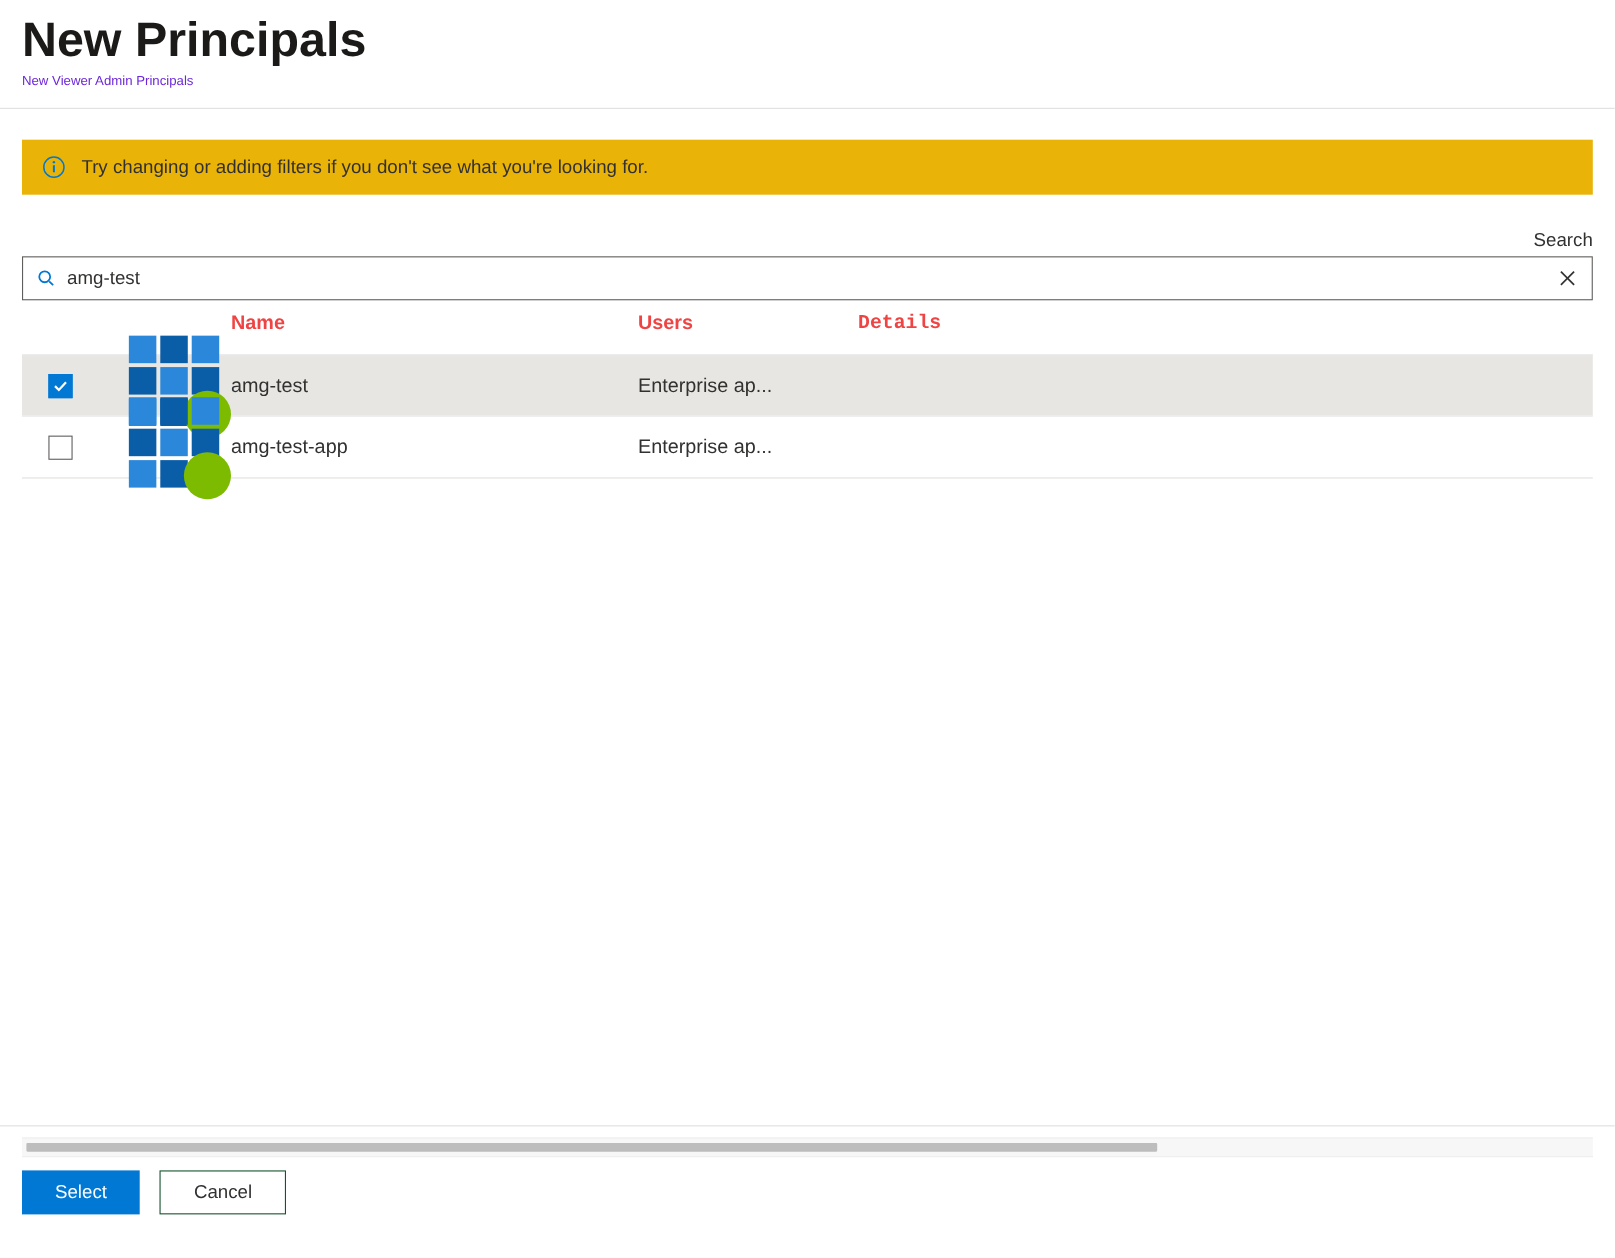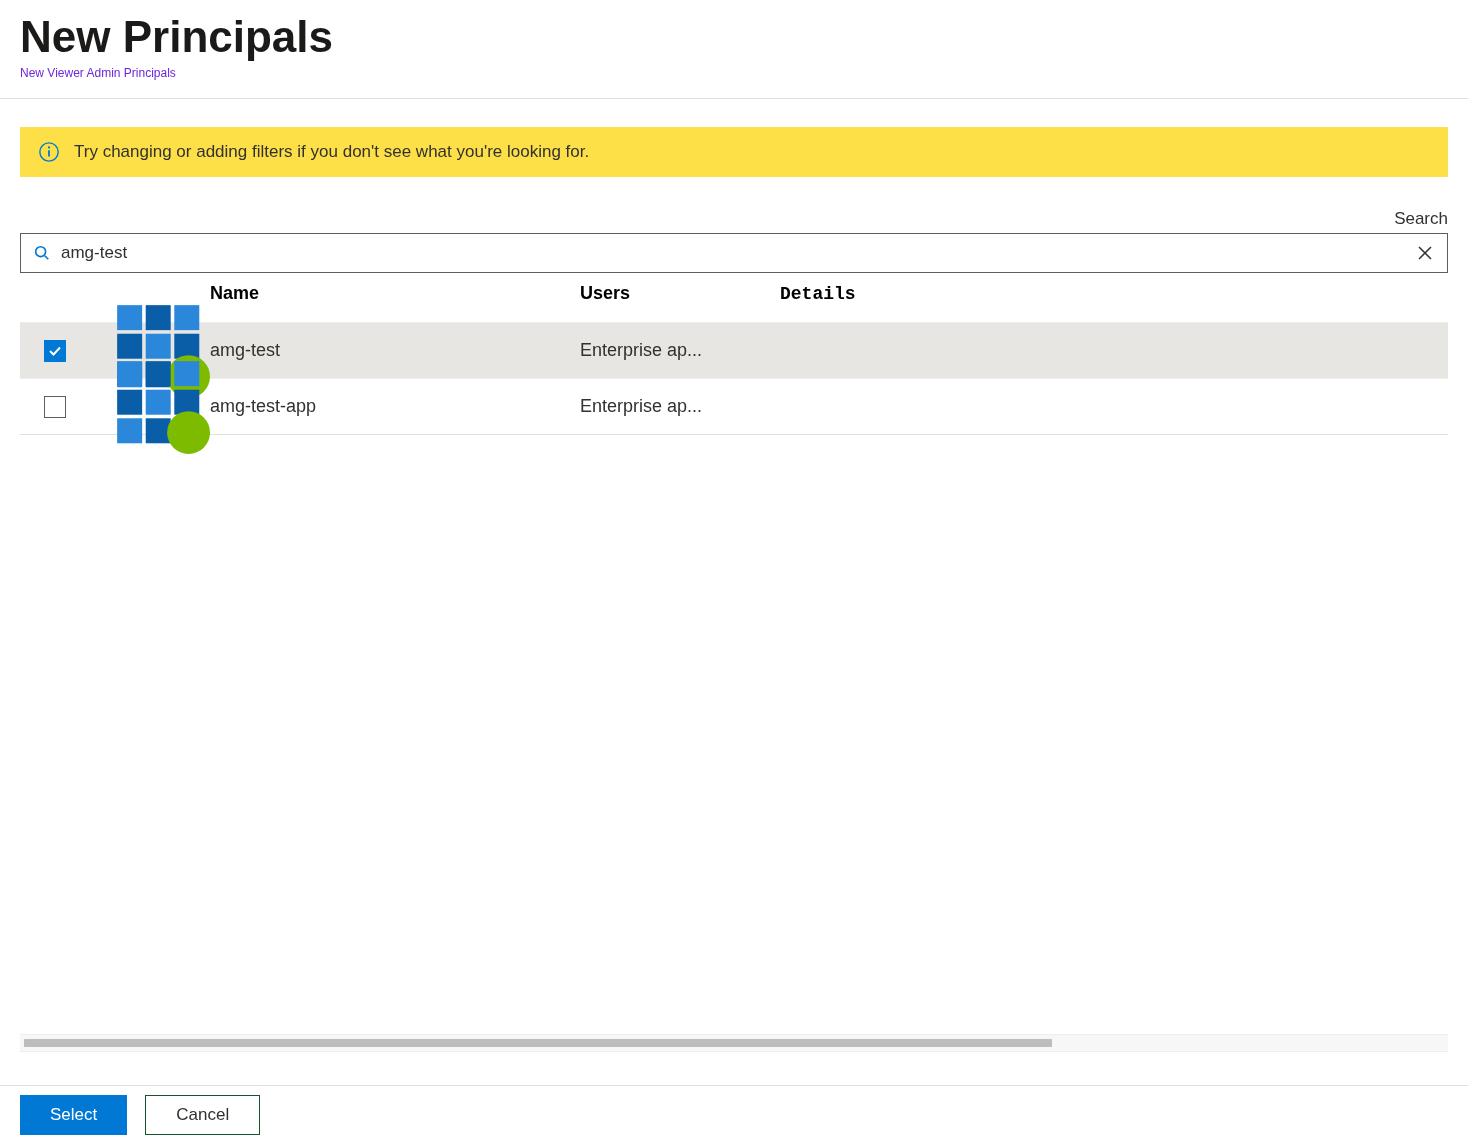--- a/index.html
+++ b/index.html
@@ -28,21 +28,21 @@
     .divider {
       border: none;
       border-top: 1px solid #e1dfdd;
       margin: 0 0 28px 0;
       width: 100%;
     }
     .content-wrap {
       padding: 0 20px;
     }
     .info-bar {
-      background: #fde047;
+      background: #eab308;
       display: flex;
       align-items: center;
       gap: 14px;
       padding: 14px 18px;
       margin-bottom: 32px;
     }
     .info-icon {
       width: 22px;
       height: 22px;
       flex-shrink: 0;
@@ -111,21 +111,21 @@
       background: #0078d4;
     }
     .table-container {
       border-bottom: 1px solid #e1dfdd;
     }
     .table-header-row {
       display: flex;
       align-items: center;
       font-size: 18px;
       font-weight: 600;
-      color: #000000;
+      color: #ef4444;
       padding: 10px 0 18px 0;
     }
     .col-check { width: 90px; flex-shrink: 0; padding-left: 24px; }
     .col-icon { width: 100px; flex-shrink: 0; }
     .col-name { width: 370px; flex-shrink: 0; }
     .col-type { width: 200px; flex-shrink: 0; }
     .col-details { flex: 1; font-family: Liberation Mono, monospace; }
     .table-row {
       display: flex;
       align-items: center;
@@ -174,21 +174,21 @@
       height: 8px;
       background: #bdbdbd;
       border-radius: 1px;
     }
     .footer {
       position: absolute;
       bottom: 0;
       left: 0;
       right: 0;
       border-top: 1px solid #e1dfdd;
-      padding: 9px 20px;
+      padding: 40px 20px;
       display: flex;
       gap: 18px;
     }
     .btn {
       height: 40px;
       padding: 0 30px;
       font-size: 17px;
       cursor: pointer;
       border: none;
     }

